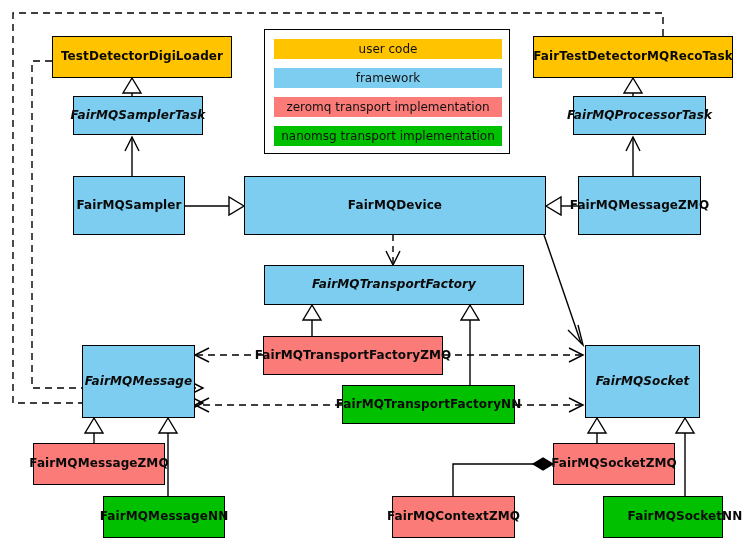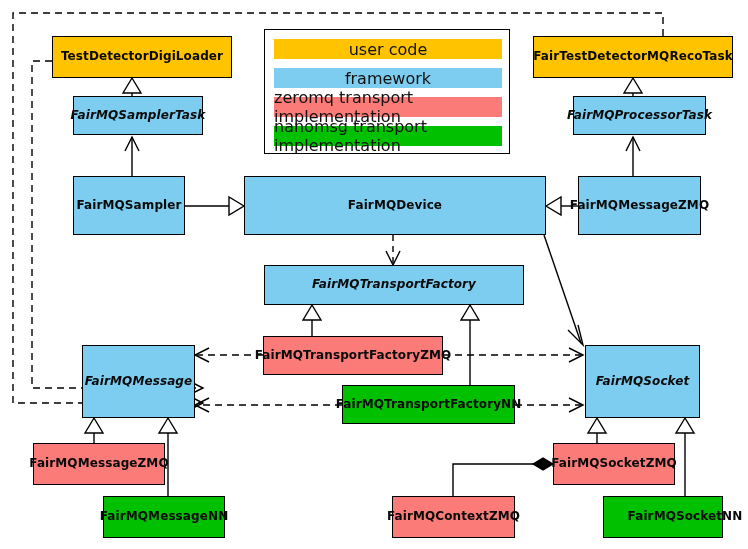--- a/index.html
+++ b/index.html
@@ -61,21 +61,21 @@
   }
   .legend-row {
     position: absolute;
     left: 9px;
     width: 228px;
     height: 20px;
     box-sizing: border-box;
     display: flex;
     align-items: center;
     justify-content: center;
-    font-size: 16px;
+    font-size: 12px;
     font-weight: normal;
     color: #111111;
   }
   .legend-row.r0 { top: 9px; }
   .legend-row.r1 { top: 38px; }
   .legend-row.r2 { top: 67px; }
   .legend-row.r3 { top: 96px; }
 </style>
 </head>
 <body>

